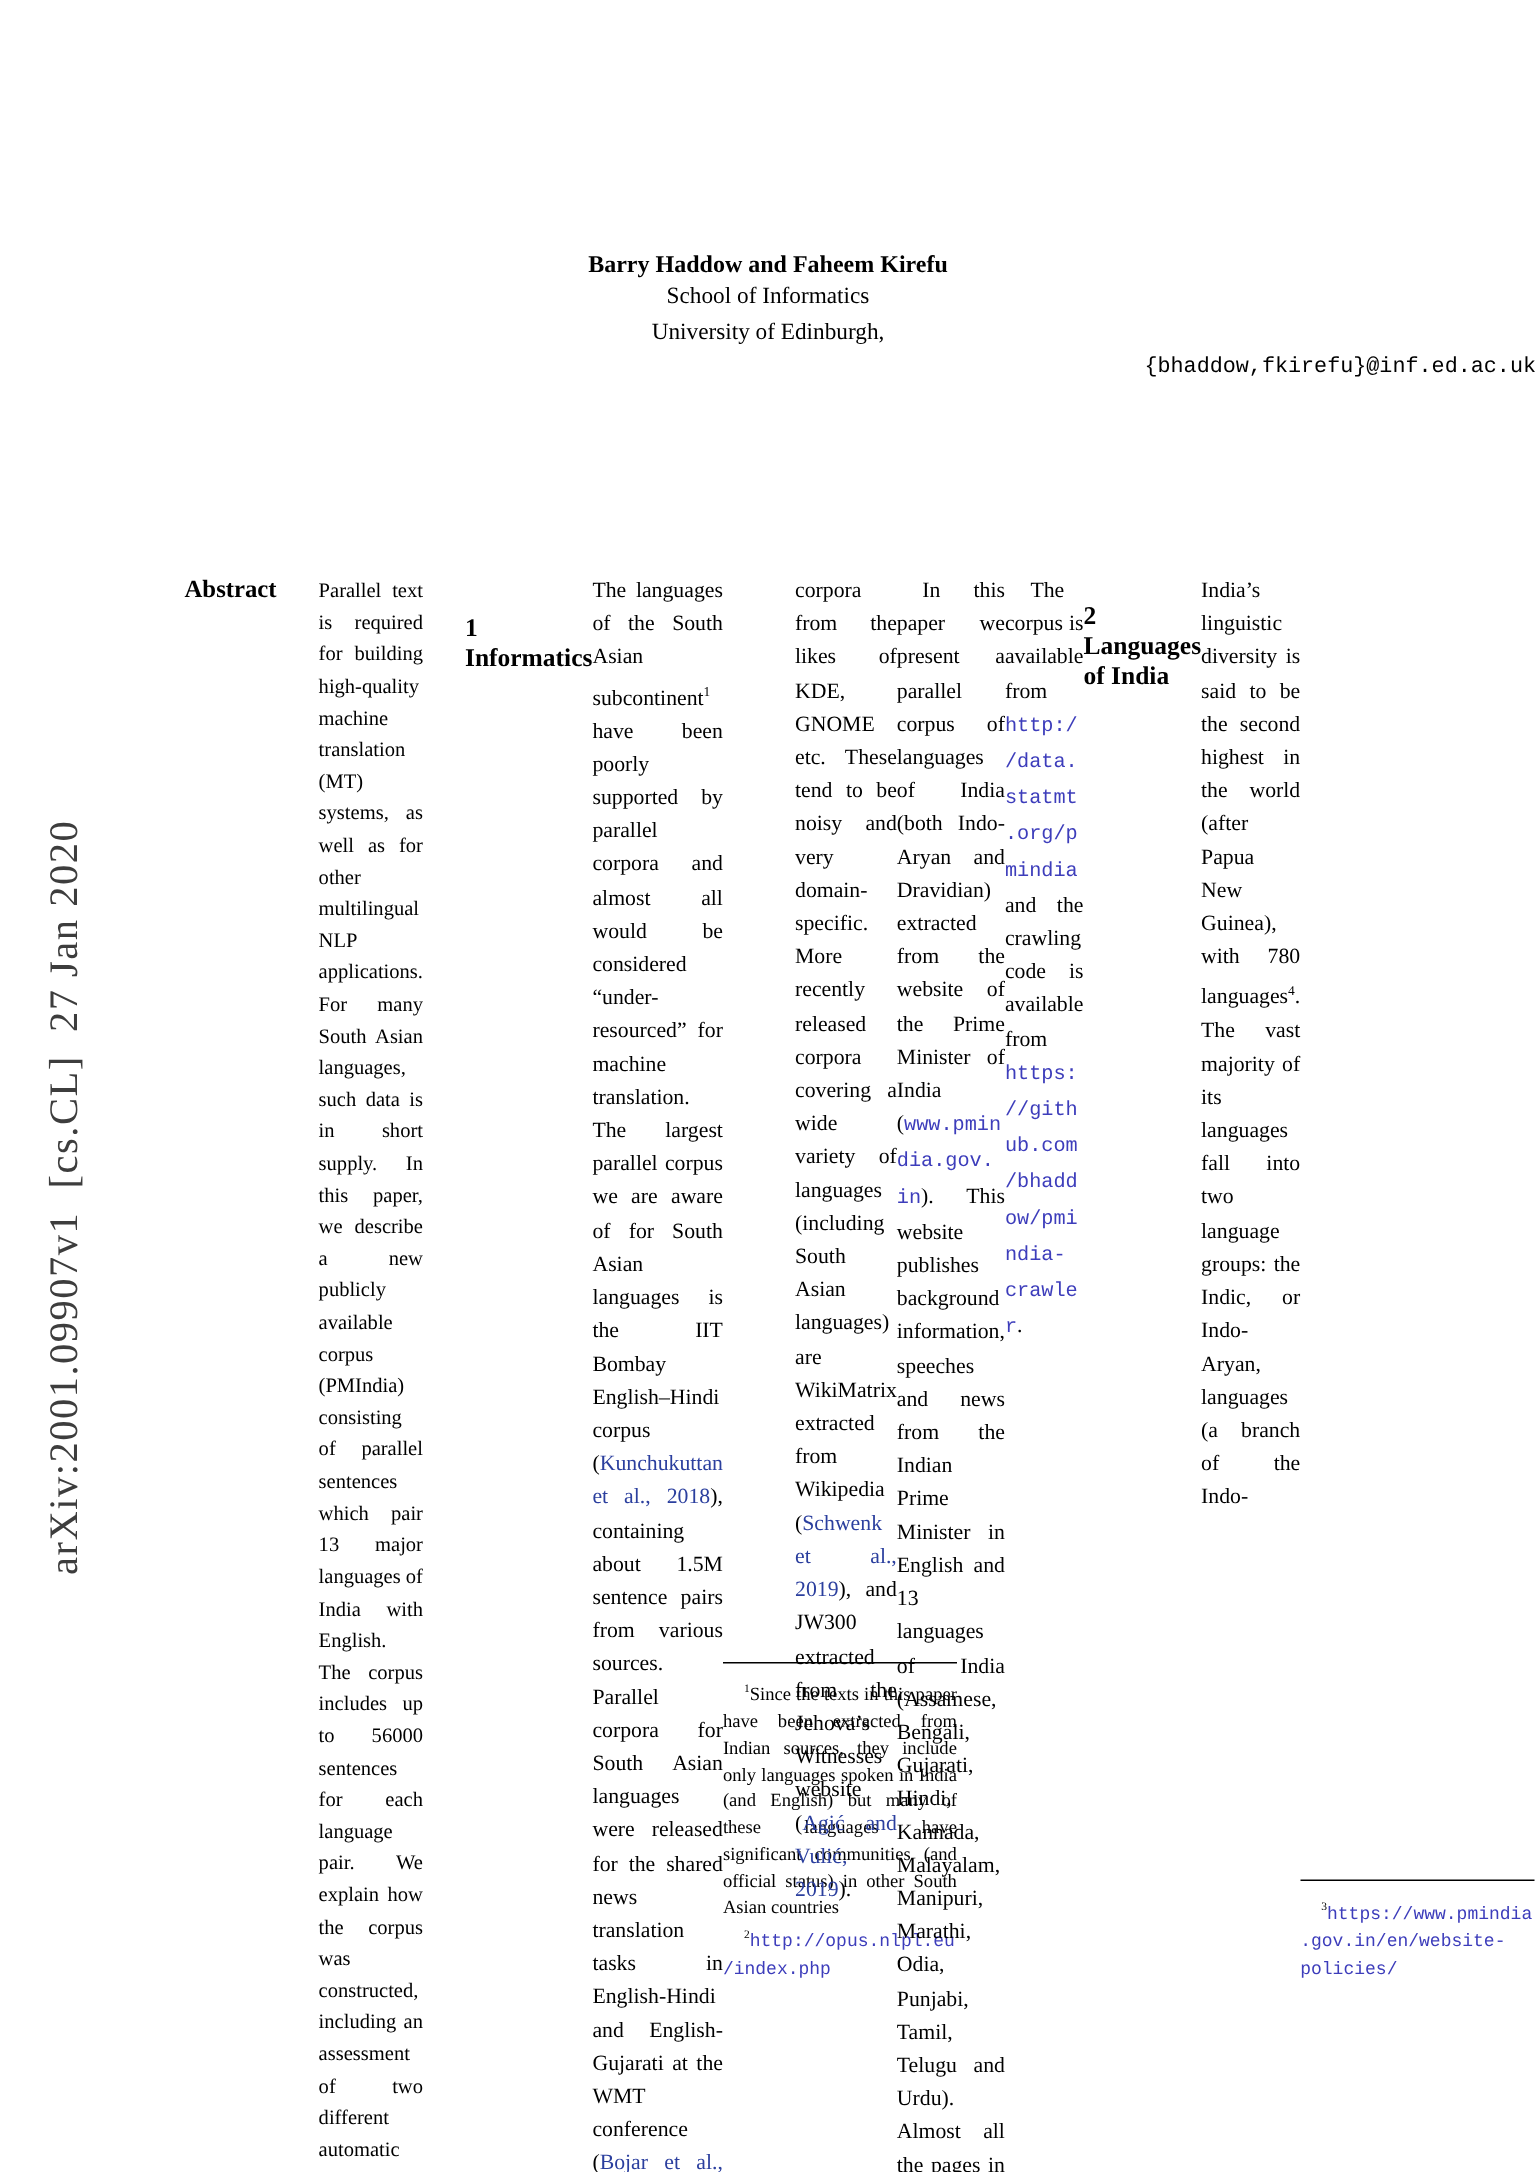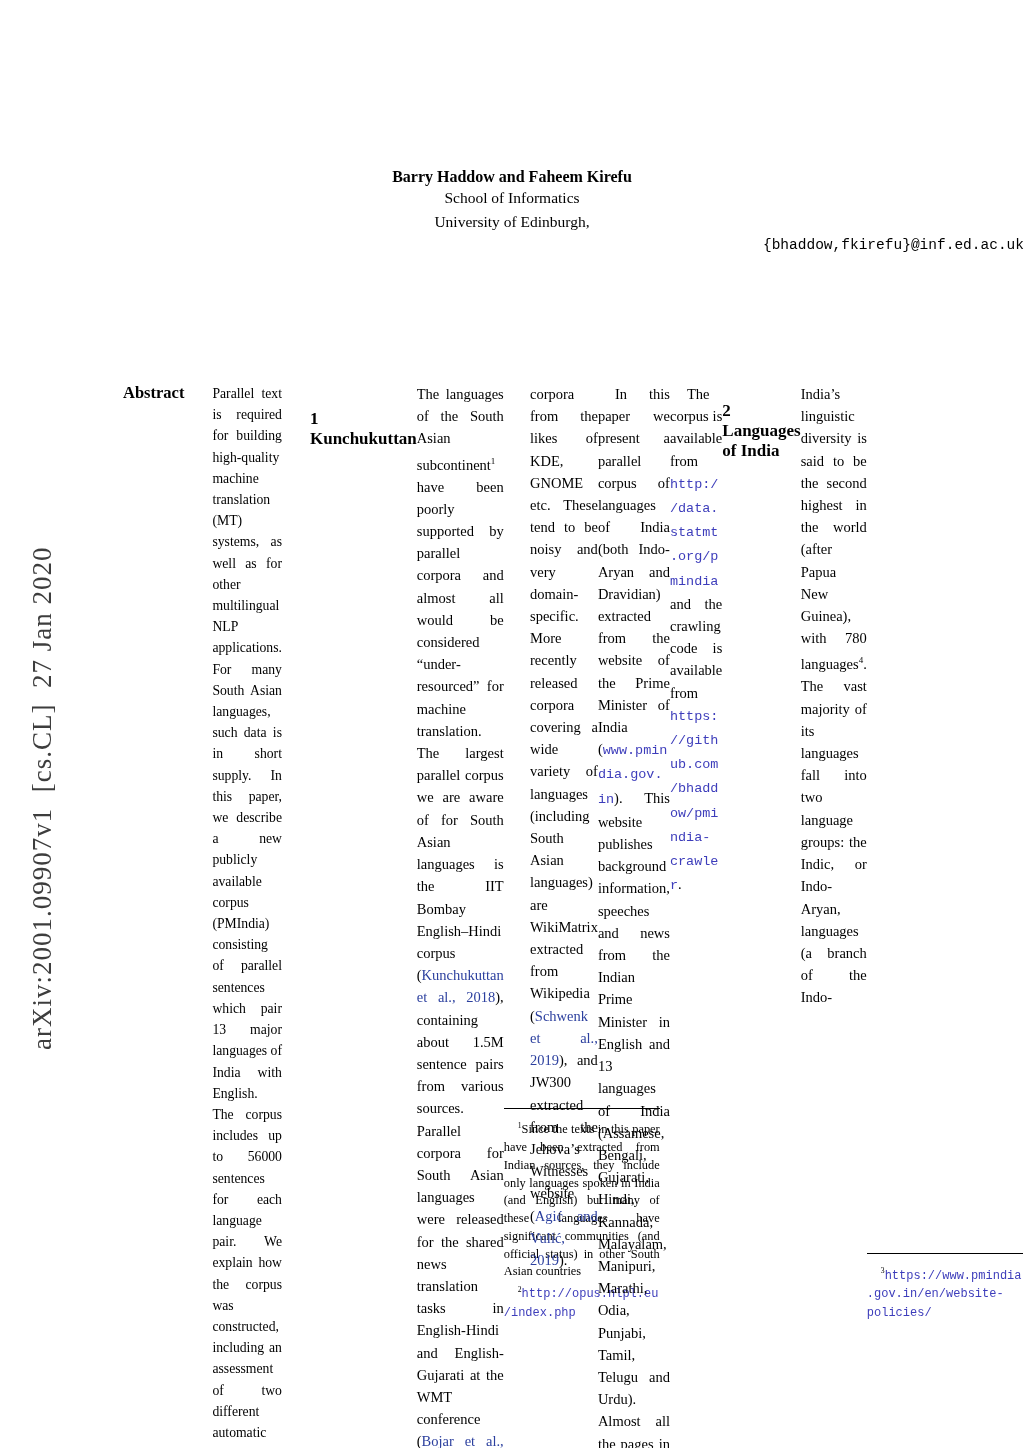--- a/index.html
+++ b/index.html
@@ -76,21 +76,21 @@
     <div class="email mono">{bhaddow,fkirefu}@inf.ed.ac.uk</div>
   </div>
 
   <div class="columns">
 
     <div class="col">
       <div class="abstract-heading">Abstract</div>
       <div class="abstract-text">Parallel text is required for building high-quality machine translation (MT) systems, as well as for other multilingual NLP applications. For many South Asian languages, such data is in short supply. In this paper, we describe a new publicly available corpus (PMIndia) consisting of parallel sentences which pair 13 major languages of India with English. The corpus includes up to 56000 sentences for each language pair. We explain how the corpus was constructed, including an assessment of two different automatic sentence alignment methods, and present some initial NMT results on the corpus.</div>
 
       <div class="sec-heading">
-        <span class="sec-num">1</span><span>Kunchukuttan</span>
+        <span class="sec-num">1</span><span>Informatics</span>
       </div>
 
       <p class="body">The languages of the South Asian subcontinent<sup>1</sup> have been poorly supported by parallel corpora and almost all would be considered “under-resourced” for machine translation. The largest parallel corpus we are aware of for South Asian languages is the IIT Bombay English–Hindi corpus (<a class="cite">Kunchukuttan et al., 2018</a>), containing about 1.5M sentence pairs from various sources. Parallel corpora for South Asian languages were released for the shared news translation tasks in English-Hindi and English-Gujarati at the WMT conference (<a class="cite">Bojar et al., 2014</a>; <a class="cite">Barrault et al., 2019</a>), as well as for the corpus-filtering task (<a class="cite">Guzmán et al., 2019</a>; <a class="cite">Koehn et al., 2019</a>), which targeted English–Sinhala and English–Nepali.</p>
 
       <div class="footnotes">
         <div class="fn-rule"></div>
         <div class="footnote"><sup>1</sup><span>Since the texts in this paper have been extracted from Indian sources, they include only languages spoken in India (and English) but many of these languages have significant communities (and official status) in other South Asian countries</span></div>
         <div class="footnote"><sup>2</sup><span><a class="url">http://opus.nlpl.eu/index.php</a></span></div>
       </div>
     </div>

